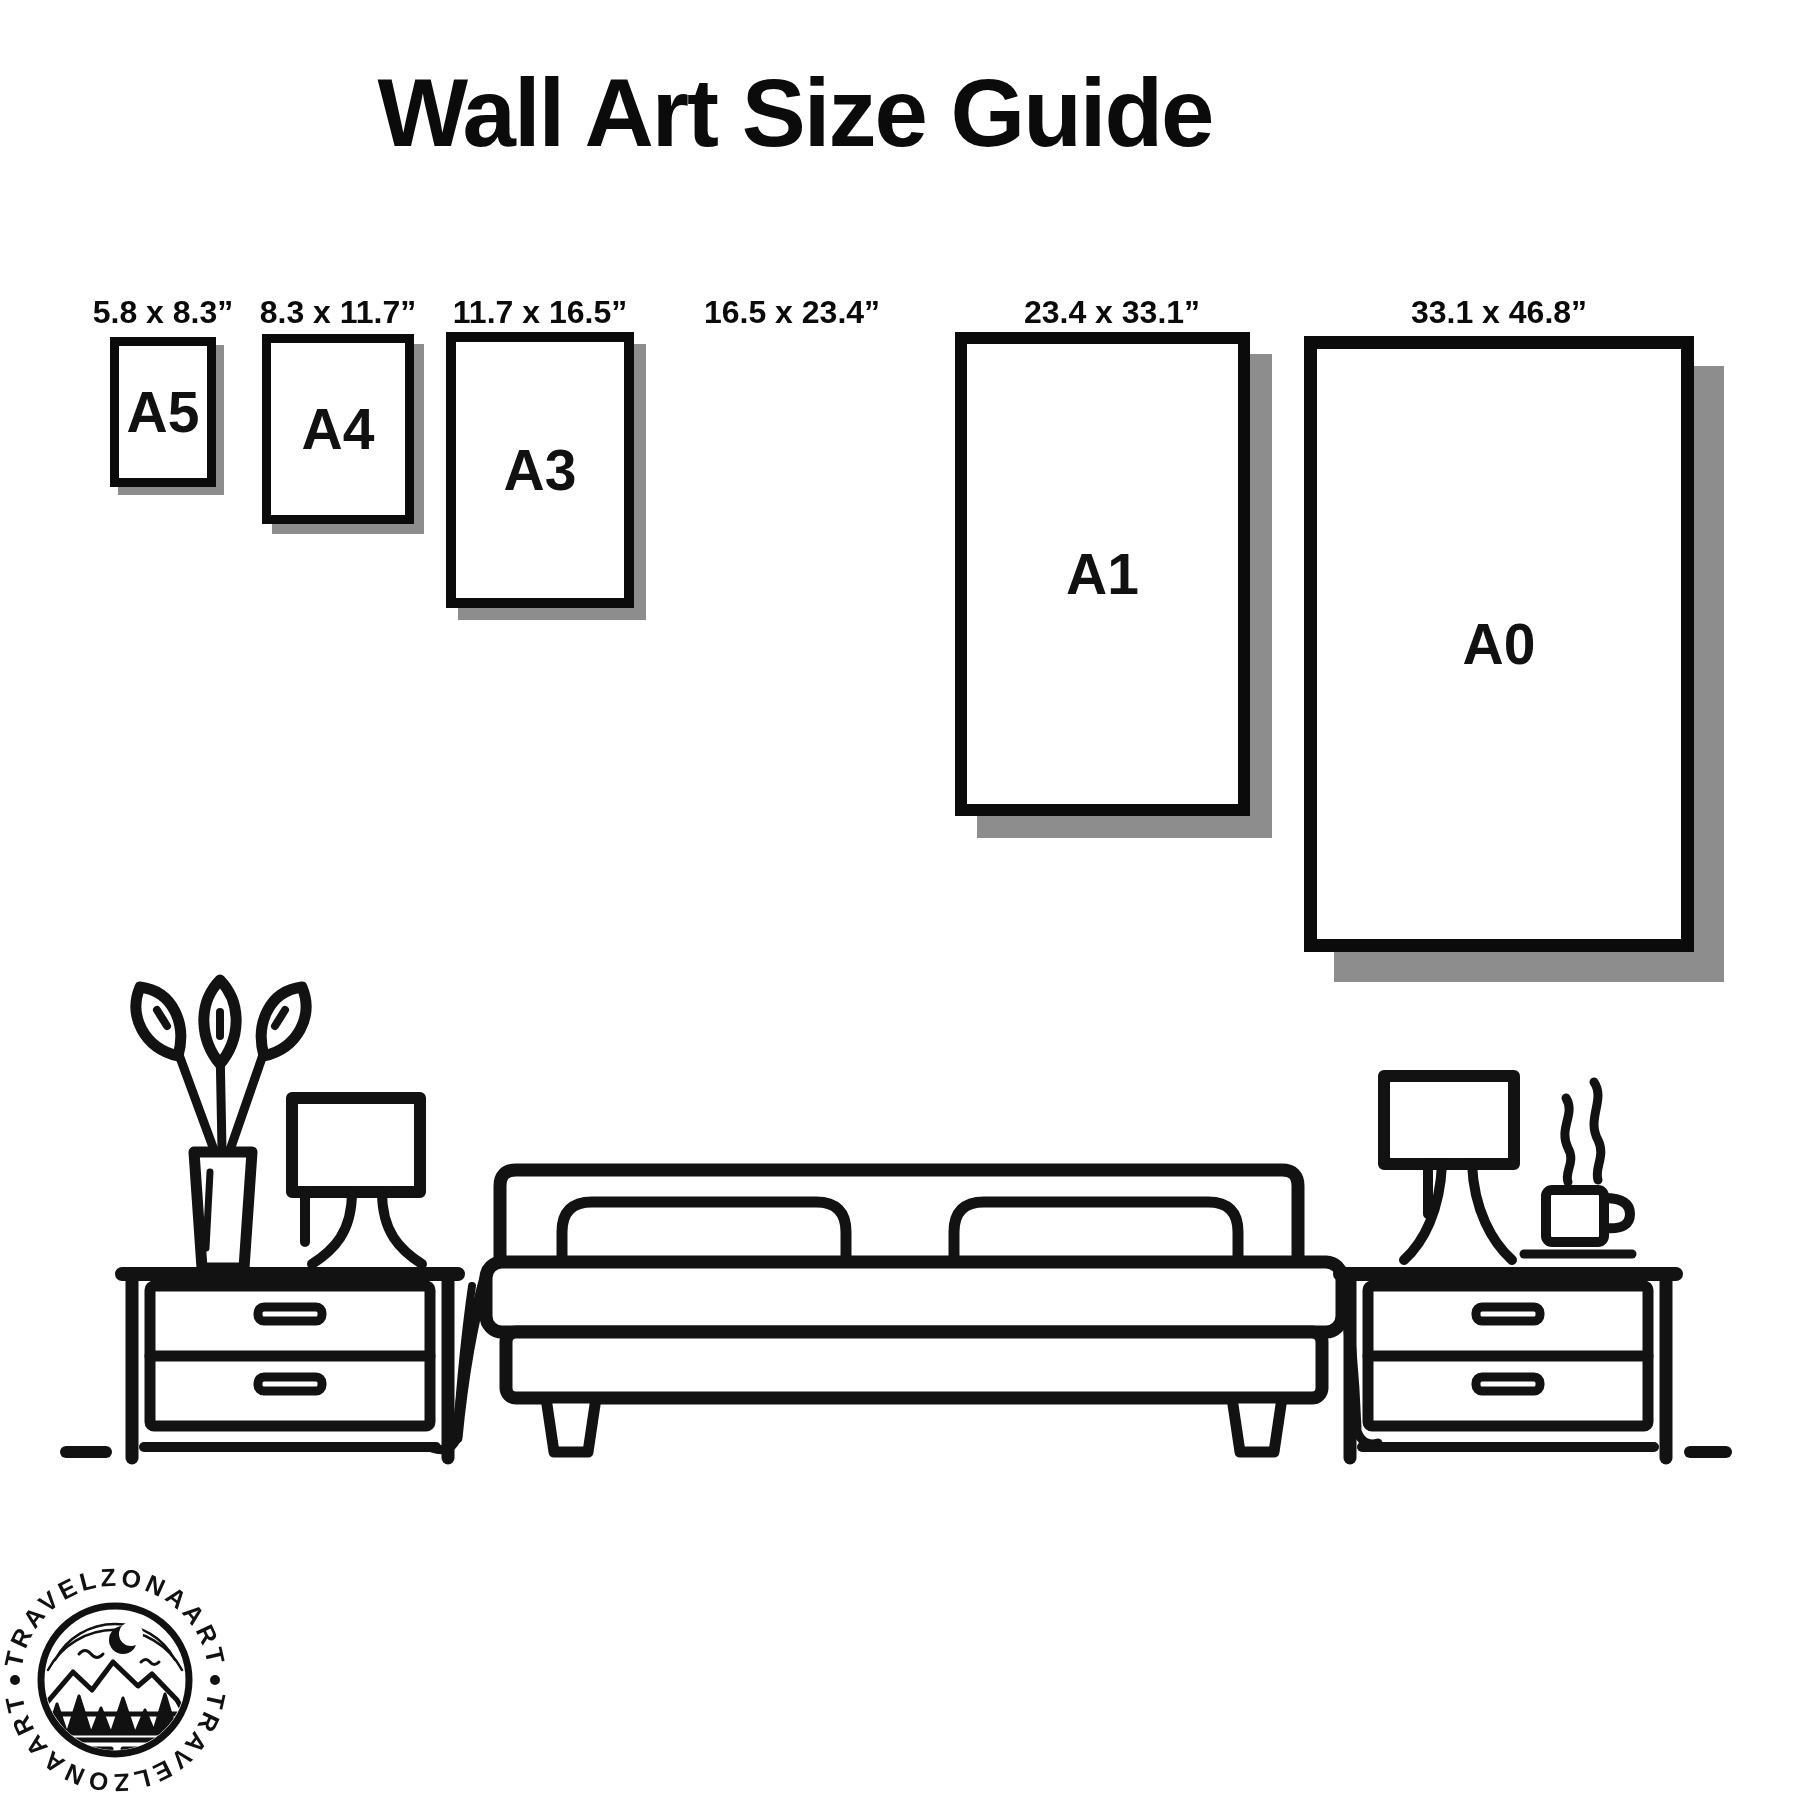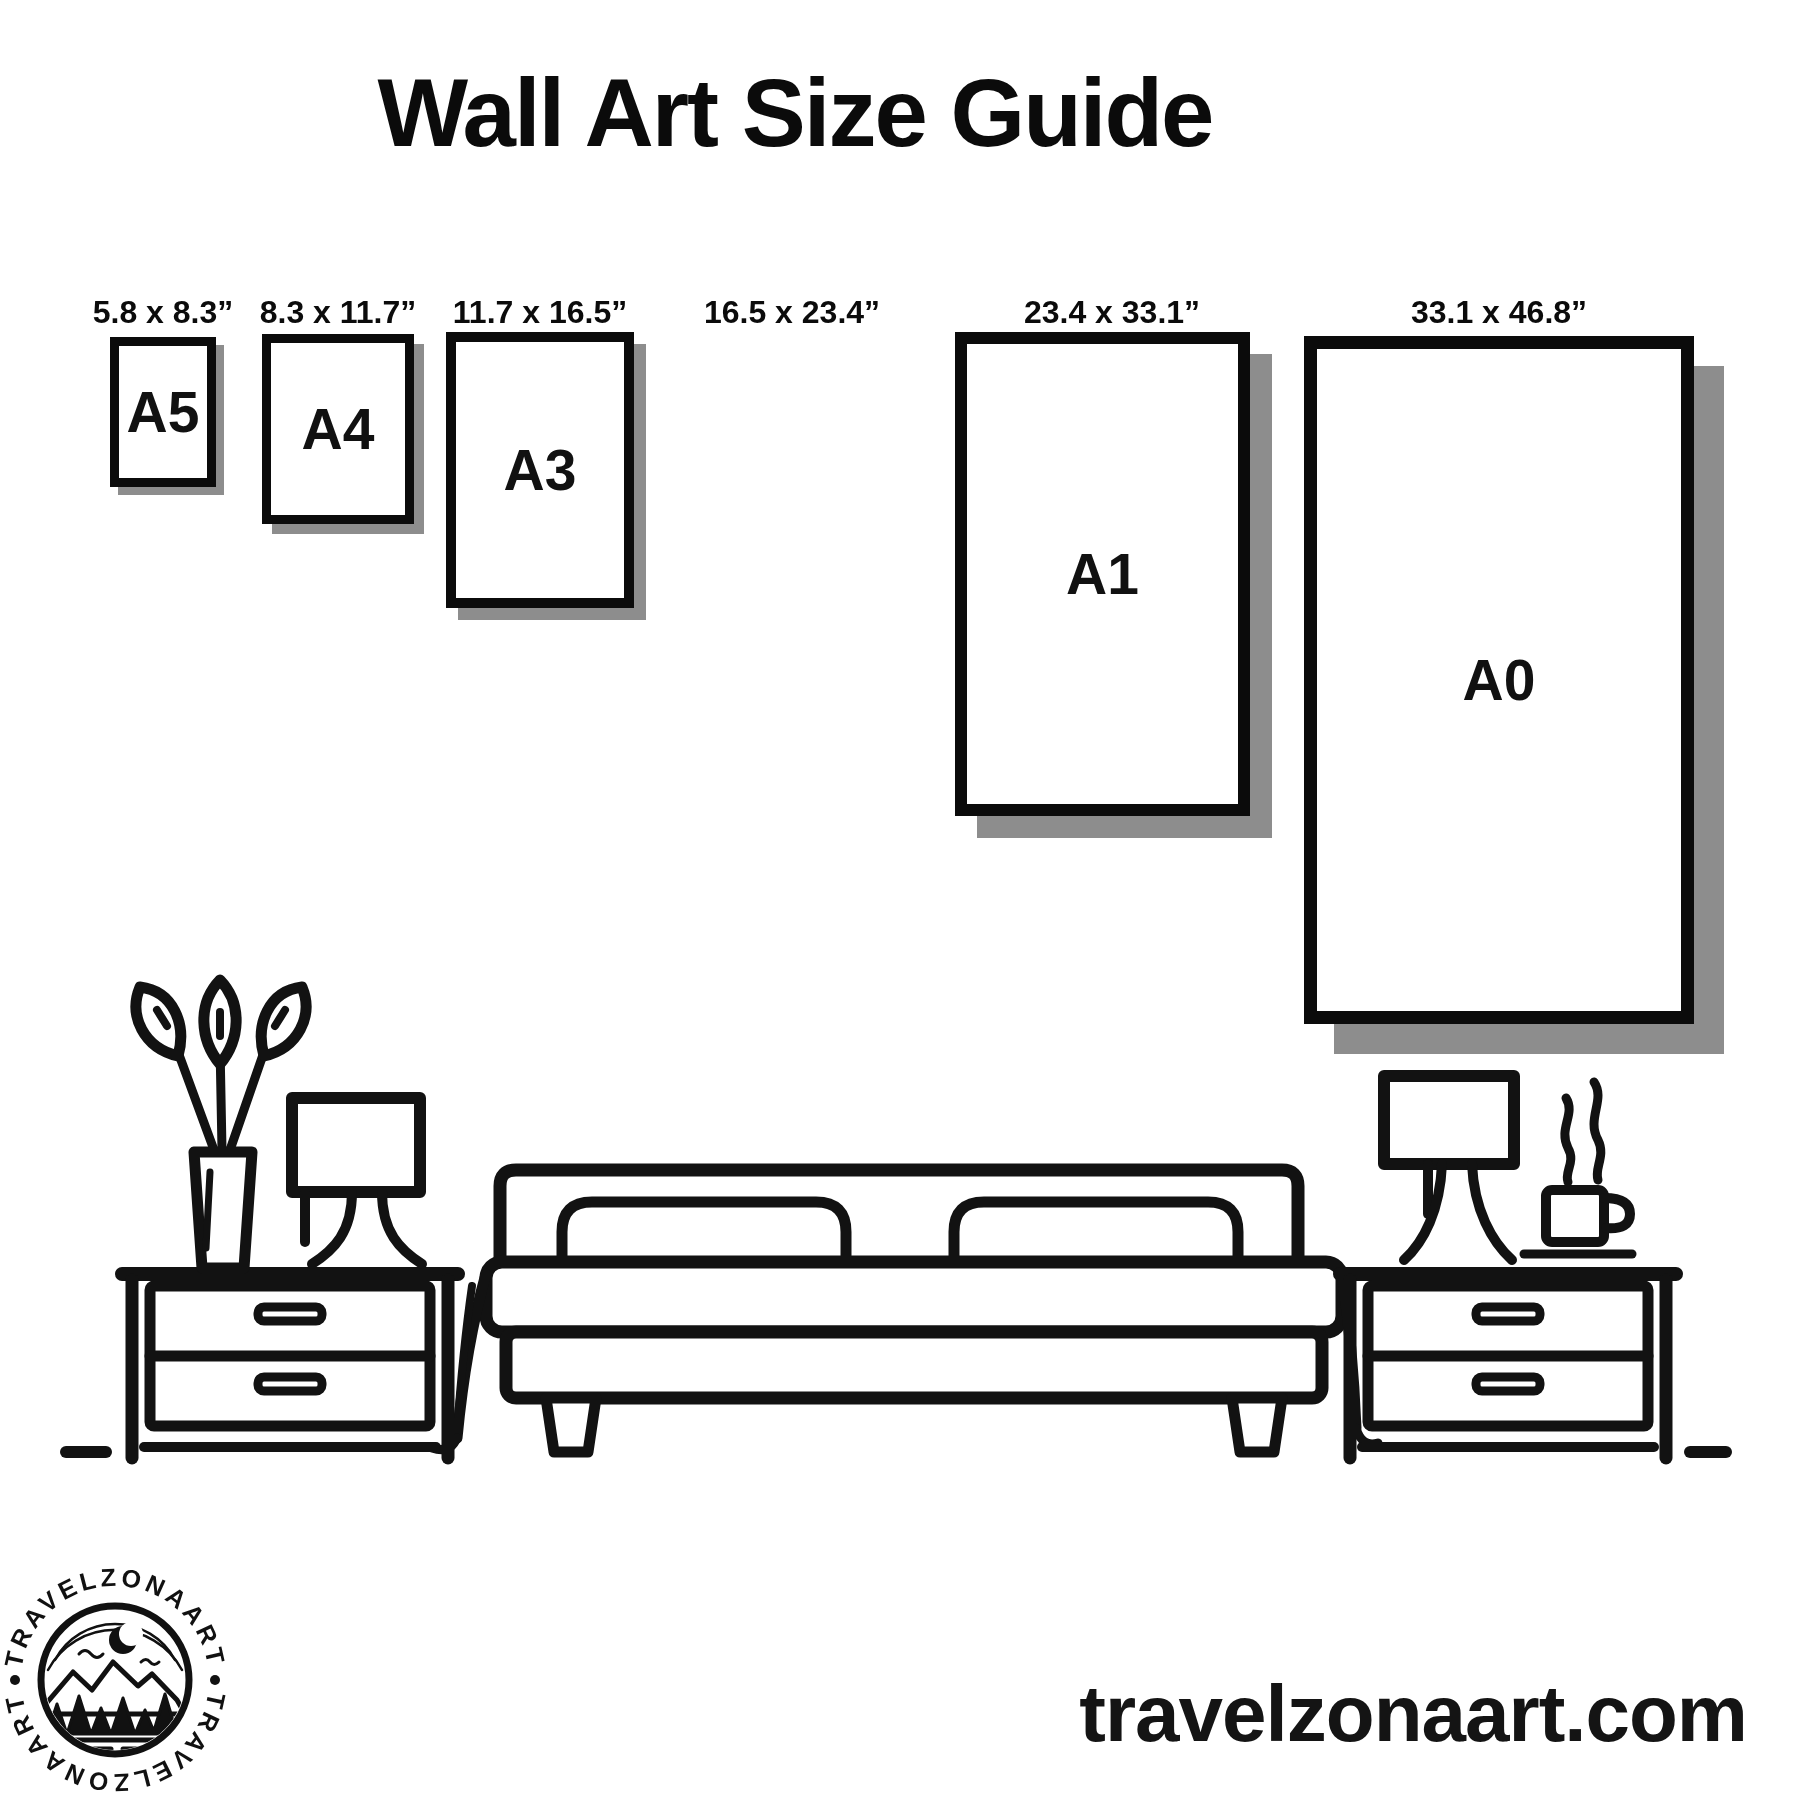--- a/index.html
+++ b/index.html
@@ -17,21 +17,21 @@
   .dims--a2{left:792px;} .dims--a1{left:1102px;margin-left:10px;} .dims--a0{left:1499px;}
 
   .paper{position:absolute;box-sizing:border-box;background:#ffffff;border-style:solid;border-color:#0b0b0b;
     display:flex;align-items:center;justify-content:center;}
   .size-letter{font-size:57px;font-weight:bold;color:#111111;}
   .paper--a5{left:110px;top:337px;width:106px;height:150px;border-width:9px;box-shadow:8px 8px 0 #8d8d8d;}
   .paper--a4{left:262px;top:334px;width:152px;height:190px;border-width:9px;box-shadow:10px 10px 0 #8d8d8d;}
   .paper--a3{left:446px;top:332px;width:188px;height:276px;border-width:10px;box-shadow:12px 12px 0 #8d8d8d;}
   .paper--a2{left:666px;top:330px;width:252px;height:353px;border-width:11px;box-shadow:16px 16px 0 #8d8d8d;}
   .paper--a1{left:955px;top:332px;width:295px;height:484px;border-width:12px;box-shadow:22px 22px 0 #8d8d8d;}
-  .paper--a0{left:1304px;top:336px;width:390px;height:688px;border-width:13px;box-shadow:30px 30px 0 #8d8d8d;}
+  .paper--a0{left:1304px;top:336px;width:390px;height:616px;border-width:13px;box-shadow:30px 30px 0 #8d8d8d;}
 
   
   .scene{position:absolute;left:0;top:830px;width:1800px;height:650px;}
 
   
   .logo{position:absolute;left:-5px;top:1556px;width:240px;height:240px;}
 
   
   .website{position:absolute;right:53px;top:1668px;font-size:80px;font-weight:bold;
     letter-spacing:-1px;white-space:nowrap;color:#141414;}
@@ -178,15 +178,14 @@
       <g stroke="#111111" stroke-width="5" fill="none">
         <line x1="62" y1="184" x2="178" y2="184"></line>
         <line x1="54" y1="193" x2="116" y2="193"></line>
         <line x1="128" y1="193" x2="184" y2="193"></line>
         <line x1="74" y1="202" x2="152" y2="202"></line>
         <line x1="96" y1="211" x2="142" y2="211"></line>
       </g>
     </g>
   </svg>
 
-  <div class="website">travelzonaart.com</div>
 
 </div>
 
 </body></html>

